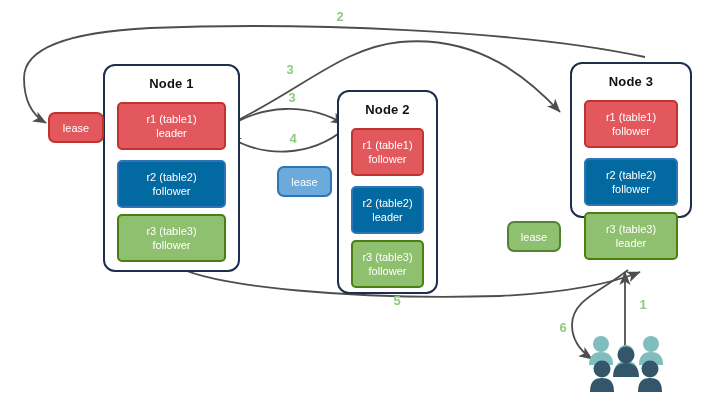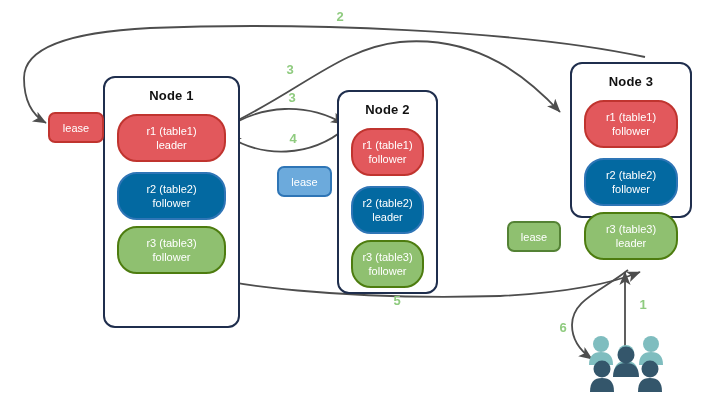--- a/index.html
+++ b/index.html
@@ -6,21 +6,21 @@
   body{width:704px;height:405px;position:relative;overflow:hidden;
        font-family:"Liberation Sans","DejaVu Sans",sans-serif;}
   #stage{position:absolute;left:0;top:0;width:704px;height:405px;}
   svg.edges{position:absolute;left:0;top:0;width:704px;height:405px;pointer-events:none;}
 
   .node{position:absolute;border:2px solid #1F2E4D;border-radius:12px;
         background:#ffffff;box-sizing:border-box;}
   .node-title{position:absolute;left:0;right:0;top:10px;text-align:center;
               font-size:13px;font-weight:bold;color:#111111;letter-spacing:.2px;}
 
-  .replica{position:absolute;left:12px;right:12px;height:48px;border-radius:20px;
+  .replica{position:absolute;left:12px;right:12px;height:48px;border-radius:5px;
            box-sizing:border-box;display:flex;flex-direction:column;
            align-items:center;justify-content:center;color:#ffffff;font-size:11px;
            line-height:14px;text-align:center;}
   .replica.r1{background:#E2585C;border:2px solid #C0342F;}
   .replica.r2{background:#0369a1;border:2px solid #2E75B6;}
   .replica.r3{background:#8FC070;border:2px solid #4d7c0f;}
 
   .lease{position:absolute;border-radius:7px;box-sizing:border-box;
          display:flex;align-items:center;justify-content:center;
          color:#ffffff;font-size:11px;height:31px;}
@@ -54,21 +54,21 @@
 
     <path d="M 346,128 C 310,158 262,158 228,136" fill="none" stroke="#4D4D4D" stroke-width="1.8" marker-end="url(#ah)"></path>
 
     <path d="M 172,264 C 210,288 360,300 500,296 C 560,293 610,284 640,272" fill="none" stroke="#4D4D4D" stroke-width="1.8" marker-end="url(#ah)"></path>
 
     <path d="M 625,352 L 625,272" fill="none" stroke="#4D4D4D" stroke-width="1.8" marker-end="url(#ah)"></path>
 
     <path d="M 628,270 C 600,292 572,300 572,325 C 572,342 582,352 592,359" fill="none" stroke="#4D4D4D" stroke-width="1.8" marker-end="url(#ah)"></path>
   </svg>
 
-  <div class="node" style="left:103px;top:76px;width:137px;height:252px;">
+  <div class="node" style="left:103px;top:64px;width:137px;height:208px;">
     <div class="node-title">Node 1</div>
     <div class="replica r1" style="top:36px;">
       <span>r1 (table1)</span>
       <span>leader</span>
     </div>
     <div class="replica r2" style="top:94px;">
       <span>r2 (table2)</span>
       <span>follower</span>
     </div>
     <div class="replica r3" style="top:148px;">

